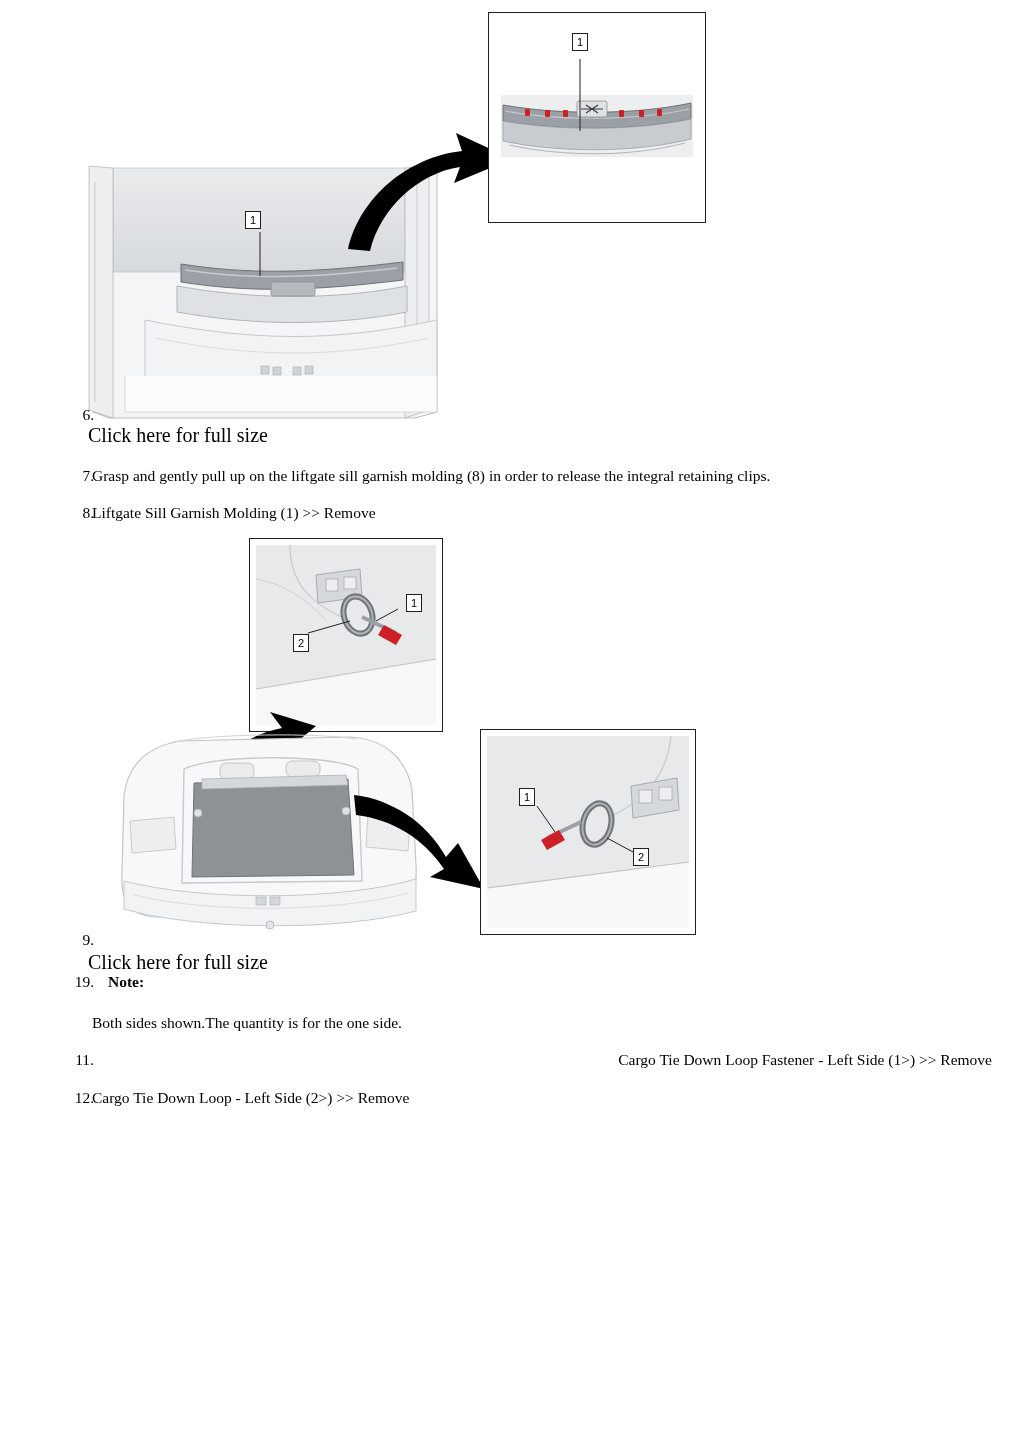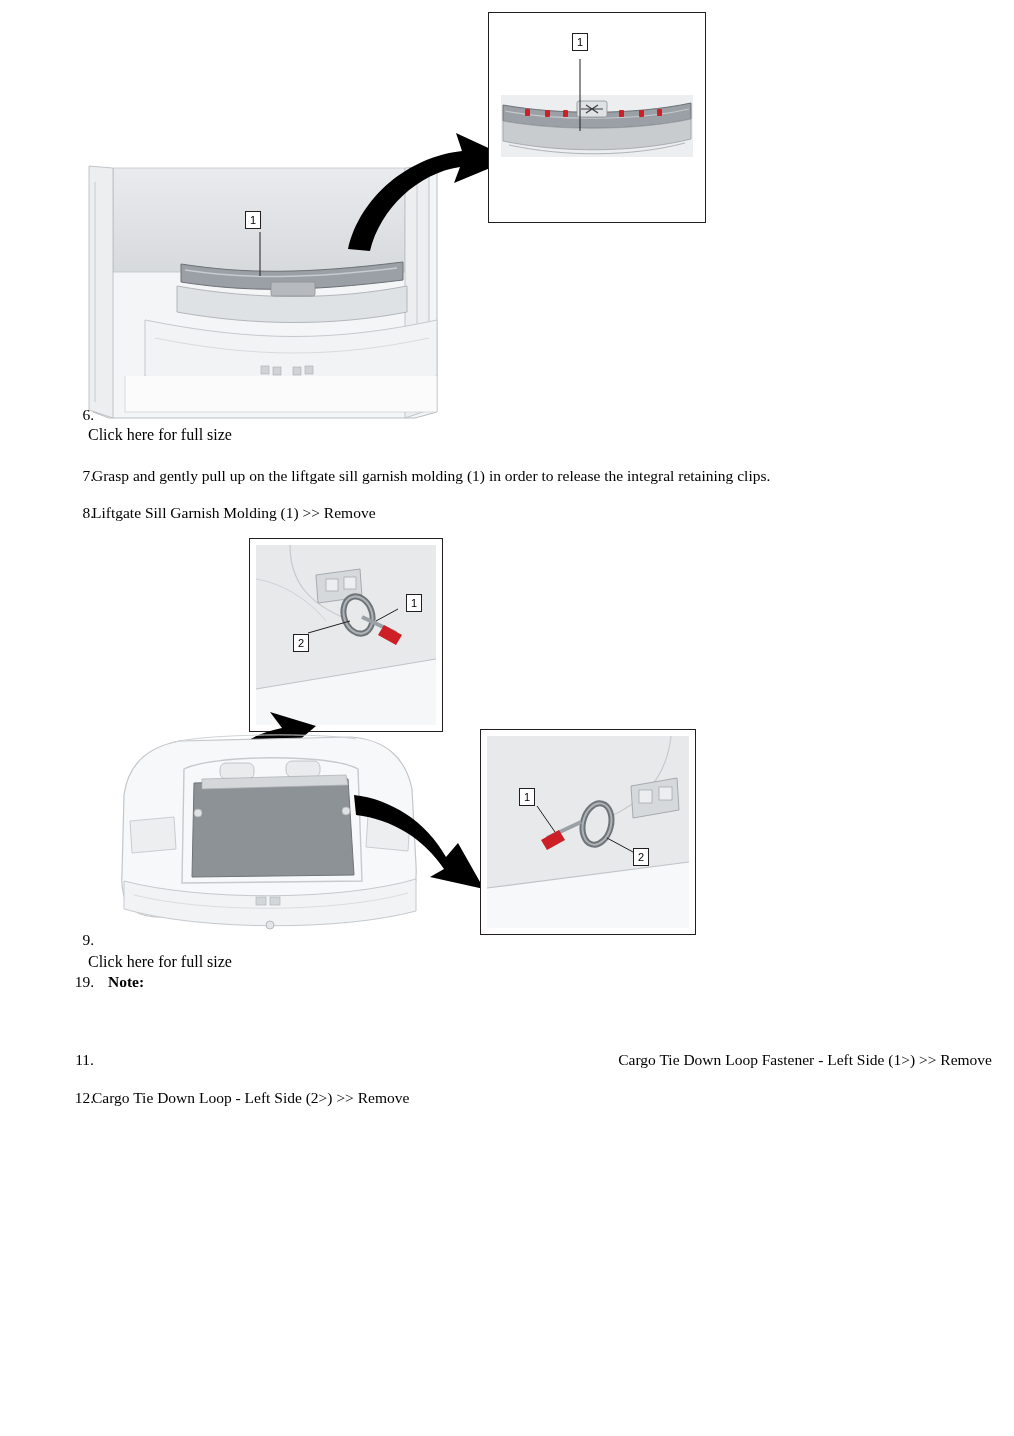--- a/index.html
+++ b/index.html
@@ -59,21 +59,21 @@
     left: 0;
     width: 28px;
     text-align: right;
   }
   .step .body {
     position: absolute;
     left: 38px;
     width: 900px;
   }
   .sublink {
-    font-size: 16px;
+    font-size: 20px;
   }
   .bold { font-weight: bold; }
 
   
   svg { display: block; }
 </style>
 </head>
 <body>
 
 <div class="page">
@@ -158,21 +158,21 @@
     </div>
   </div>
 
   <div class="step" style="left:66px; top:405px; width:900px;">
     <span class="num">6.</span>
     <span class="body sublink" style="top:20px; left:22px; position:absolute;">Click here for full size</span>
   </div>
 
   <div class="step" style="left:66px; top:466px;">
     <span class="num">7.</span>
-    <span class="body" style="left:26px;">Grasp and gently pull up on the liftgate sill garnish molding (1) in order to release the integral retaining clips.</span>
+    <span class="body" style="left:26px;">Grasp and gently pull up on the liftgate sill garnish molding (8) in order to release the integral retaining clips.</span>
   </div>
 
   <div class="step" style="left:66px; top:503px;">
     <span class="num">8.</span>
     <span class="body" style="left:26px;">Liftgate Sill Garnish Molding (1) &gt;&gt; Remove</span>
   </div>
 
   <div style="position:absolute; left:0; top:530px; width:1014px; height:415px;">
 
     <div class="callout-box" style="left:249px; top:8px; width:194px; height:194px;">
@@ -272,20 +272,23 @@
     <span class="num">9.</span>
     <span class="body sublink" style="top:22px; left:22px; position:absolute;">Click here for full size</span>
   </div>
 
   <div class="step" style="left:60px; top:972px;">
     <span class="num" style="width:34px;">19.</span>
     <span class="body" style="left:48px;">
       <span class="bold">Note</span><span class="bold">:</span>
     </span>
   </div>
+  <div class="step" style="left:92px; top:1013px;">
+    <span>Both sides shown.The quantity is for the one side.</span>
+  </div>
 
   <div class="step" style="left:60px; top:1050px;">
     <span class="num" style="width:34px;">11.</span>
     <span class="body" style="left:32px;text-align:right;">Cargo Tie Down Loop Fastener - Left Side (1&gt;) &gt;&gt; Remove</span>
   </div>
 
   <div class="step" style="left:60px; top:1088px;">
     <span class="num" style="width:34px;">12.</span>
     <span class="body" style="left:32px;">Cargo Tie Down Loop - Left Side (2&gt;) &gt;&gt; Remove</span>
   </div>

